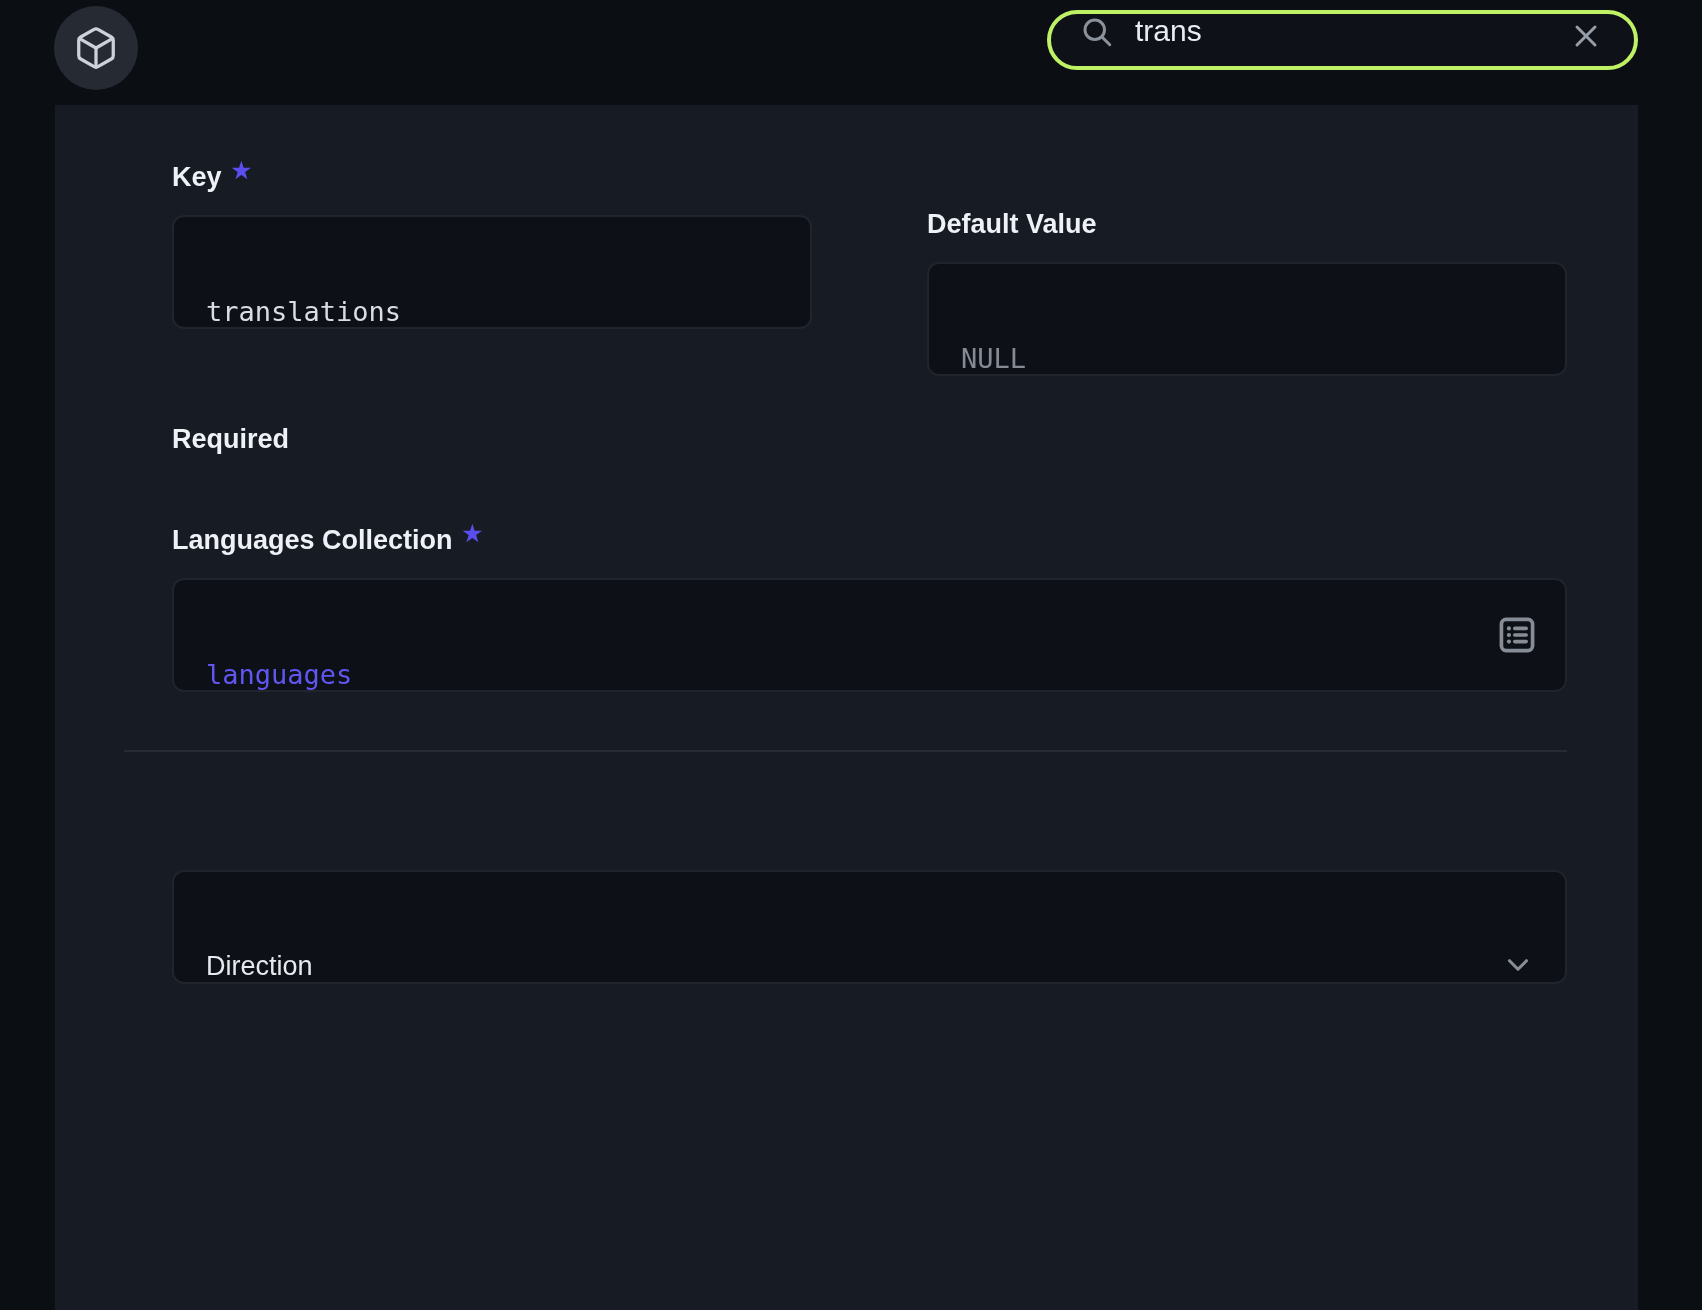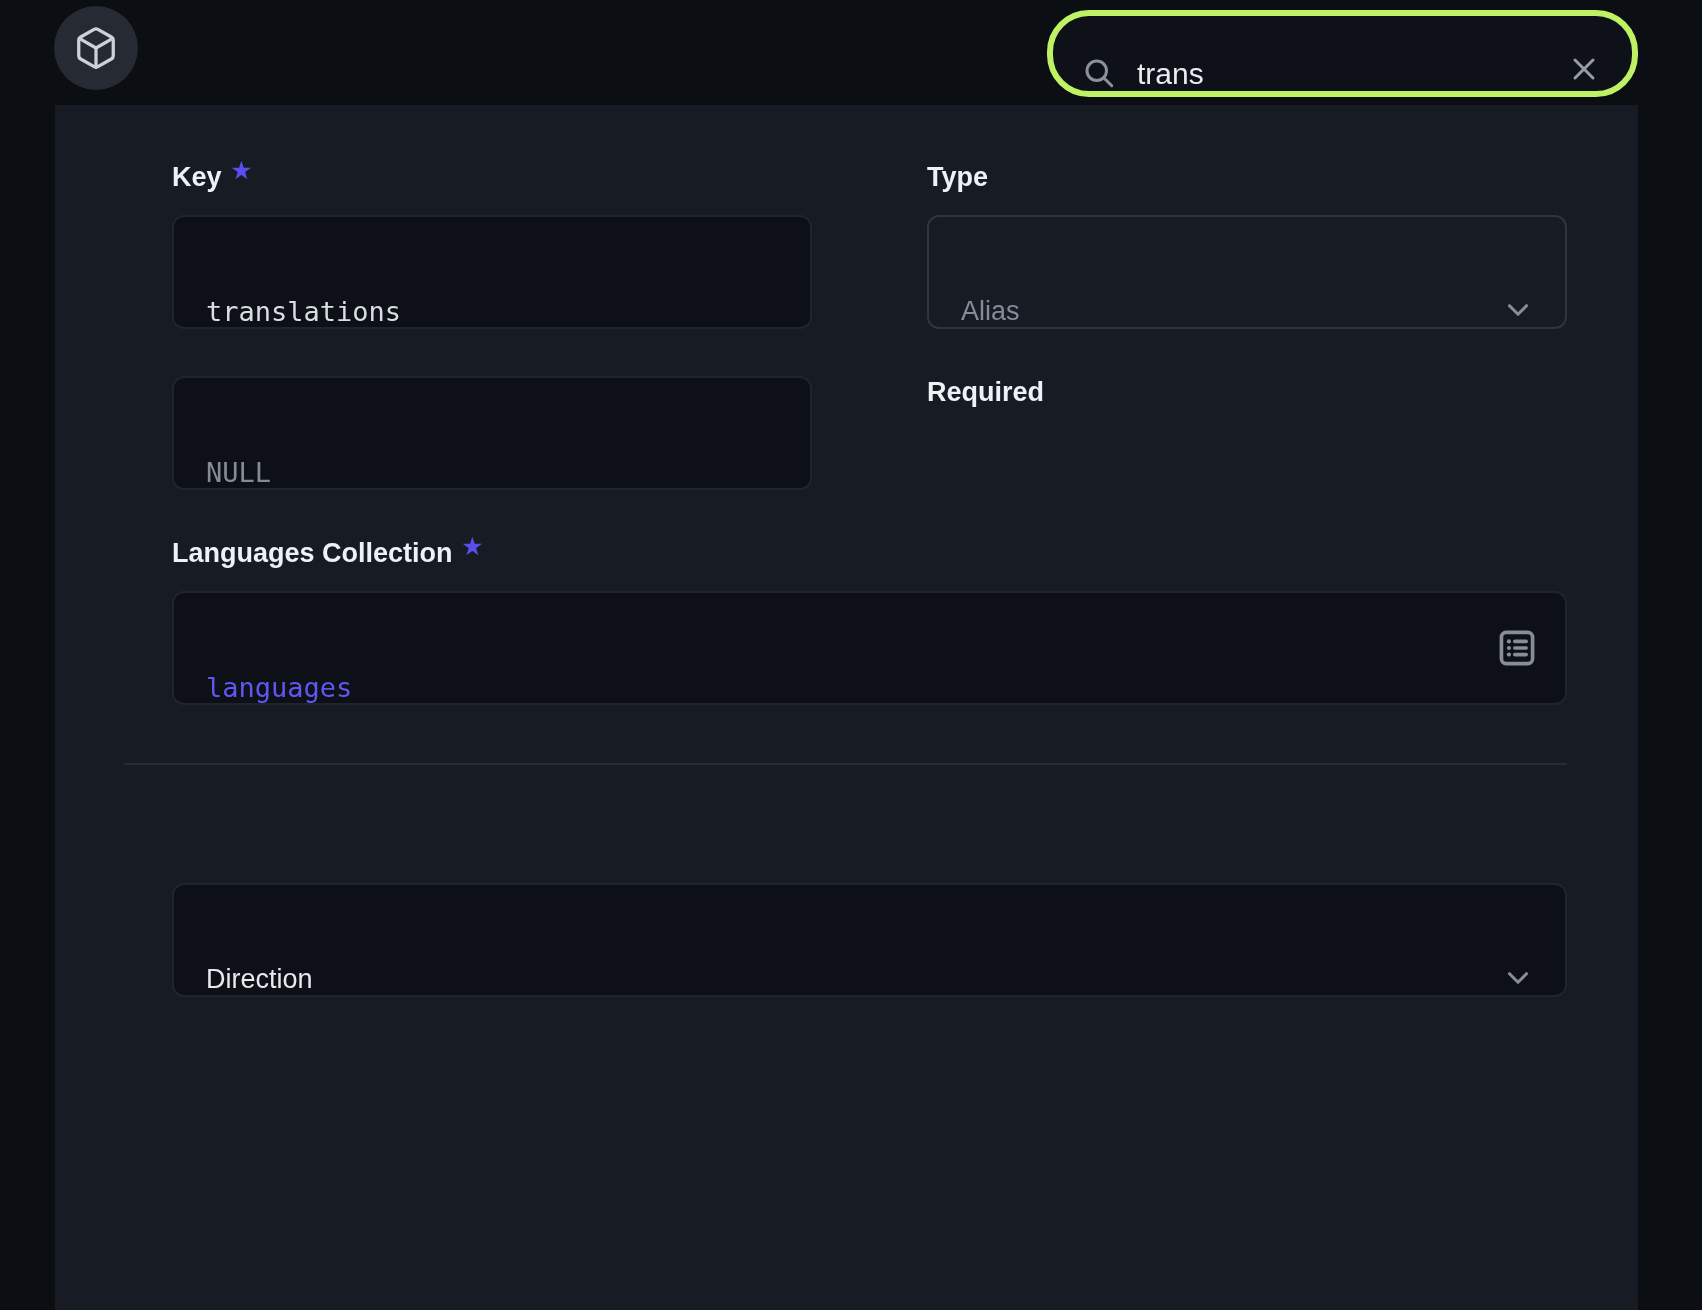--- a/index.html
+++ b/index.html
@@ -25,24 +25,24 @@
     cursor: pointer;
   }
   .page-title {
     position: absolute; left: 180px; top: 50%;
     transform: translateY(-54%);
     font-size: 41px; font-weight: 700; letter-spacing: -0.5px;
     color: #f2f5f8; white-space: nowrap;
   }
   .search {
     position: absolute; right: 64px; top: 10px;
-    width: 591px; height: 87px;
-    border: 6px solid #bef264; border-radius: 42px;
+    width: 591px; height: 60px;
+    border: 4px solid #bef264; border-radius: 42px;
     background: #0e1118;
-    display: flex; align-items: flex-end;
+    display: flex; align-items: flex-start;
     padding: 0 26px 0 28px;
   }
   .search svg { flex: 0 0 auto; }
   .search-input {
     flex: 1; background: transparent; border: none; outline: none;
     color: #e9edf2; font-size: 30px; font-family: "Liberation Sans", sans-serif;
     margin-left: 20px; min-width: 0;
   }
   .clear-btn {
     background: transparent; border: none; cursor: pointer;
@@ -169,35 +169,25 @@
       <div class="field">
         <div class="field-label">
           <span>Key</span>
           <span class="star">★</span>
         </div>
         <div class="control filled mono">
           <span class="value-main">translations</span>
         </div>
       </div>
 
-      <div class="field">
-        <div class="field-label">
-          <span>Type</span>
-        </div>
-        <div class="control outlined select">
-          <span class="muted">Alias</span>
-          <span class="chev" style="display:flex;">
-            <svg width="34" height="34" viewBox="0 0 24 24" fill="none" stroke="#868d95" stroke-width="2.2" stroke-linecap="round" stroke-linejoin="round">
-              <polyline points="6 9 12 15 18 9"></polyline>
-            </svg>
-          </span>
-        </div>
-      </div>
 
       <div class="field mt">
+        <div class="field-label">
+          <span>Default Value</span>
+        </div>
         <div class="control filled mono">
           <span class="muted">NULL</span>
         </div>
       </div>
 
       <div class="field mt">
         <div class="field-label">
           <span>Required</span>
         </div>
       </div>

